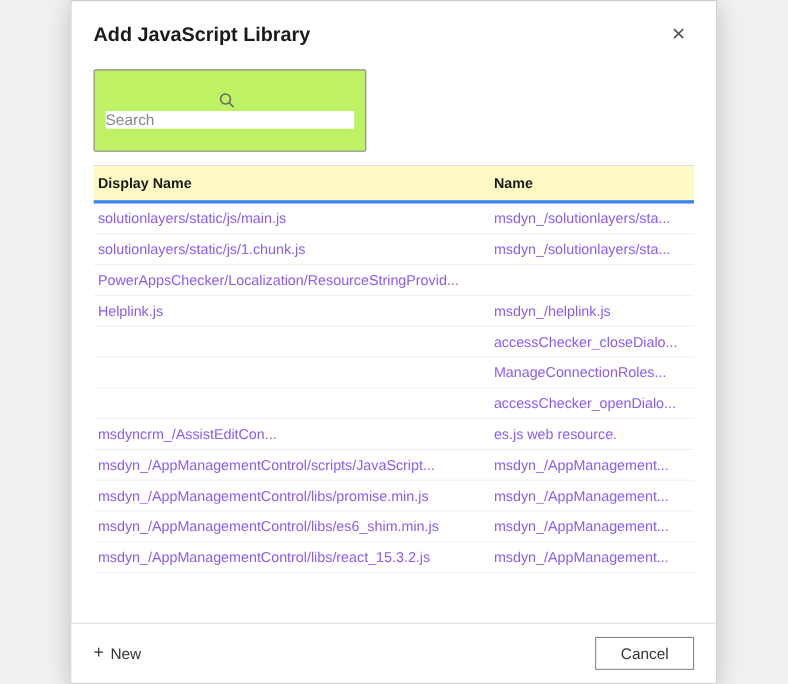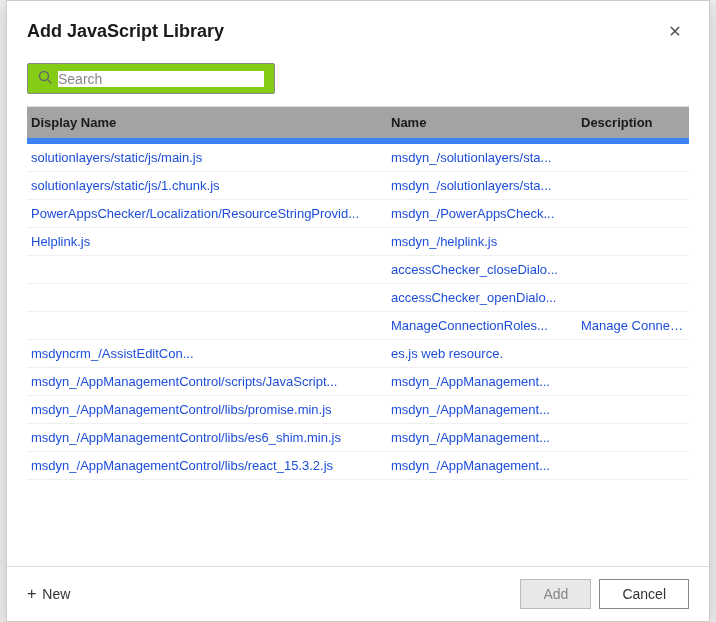--- a/index.html
+++ b/index.html
@@ -8,21 +8,21 @@
       display: flex;
       align-items: center;
       justify-content: center;
       min-height: 100vh;
       font-family: 'Segoe UI', Tahoma, Geneva, Verdana, sans-serif;
     }
     .dialog {
       background: #fff;
       border: 1px solid #ccc;
       box-shadow: 0 4px 20px rgba(0,0,0,0.2);
-      width: 704px;
+      width: 588px;
       height: 622px;
       display: flex;
       flex-direction: column;
       position: relative;
     }
     .dialog-header {
       display: flex;
       align-items: center;
       justify-content: space-between;
       padding: 16px 20px 10px 20px;
@@ -46,23 +46,24 @@
       height: 28px;
     }
     .search-area {
       padding: 8px 20px 12px 20px;
     }
     .search-box {
       display: flex;
       align-items: center;
       border: 1px solid #888;
       border-radius: 2px;
-      padding: 6px 10px;
+      padding: 20px 10px;
       width: 248px;
-      background: #84cc16;
+      background: #bef264;
+      flex-direction: column;
     }
     .search-icon-wrap {
       color: #666;
       margin-right: 6px;
       font-size: 14px;
     }
     .search-input {
       border: none;
       outline: none;
       font-size: 14px;
@@ -76,22 +77,22 @@
       overflow: hidden;
       display: flex;
       flex-direction: column;
       margin: 0 20px;
       border-top: 1px solid #ddd;
     }
     .table-header {
       display: grid;
       grid-template-columns: 360px 190px 1fr;
       padding: 8px 0;
-      border-bottom: 6px solid #3b82f6;
-      background: #a3a3a3;
+      border-bottom: 3px solid #3b82f6;
+      background: #fef9c3;
     }
     .col-header {
       font-size: 13px;
       font-weight: 600;
       color: #1a1a1a;
       padding: 0 4px;
     }
     .table-body {
       flex: 1;
       overflow-y: auto;
@@ -108,21 +109,21 @@
     }
     .table-row {
       display: grid;
       grid-template-columns: 360px 190px 1fr;
       padding: 6px 0;
       border-bottom: 1px solid #f0f0f0;
       cursor: pointer;
     }
     .cell {
       font-size: 13px;
-      color: #1d4ed8;
+      color: #8b5cf6;
       padding: 0 4px;
       white-space: nowrap;
       overflow: hidden;
       text-overflow: ellipsis;
     }
     .dialog-footer {
       display: flex;
       align-items: center;
       justify-content: space-between;
       padding: 12px 20px;
@@ -197,42 +198,41 @@
           <div class="cell">msdyn_/solutionlayers/sta...</div>
           <div class="cell"></div>
         </div>
         <div class="table-row">
           <div class="cell">solutionlayers/static/js/1.chunk.js</div>
           <div class="cell">msdyn_/solutionlayers/sta...</div>
           <div class="cell"></div>
         </div>
         <div class="table-row">
           <div class="cell">PowerAppsChecker/Localization/ResourceStringProvid...</div>
-          <div class="cell">msdyn_/PowerAppsCheck...</div>
           <div class="cell"></div>
         </div>
         <div class="table-row">
           <div class="cell">Helplink.js</div>
           <div class="cell">msdyn_/helplink.js</div>
           <div class="cell"></div>
         </div>
         <div class="table-row">
           <div class="cell"></div>
           <div class="cell">accessChecker_closeDialo...</div>
           <div class="cell"></div>
         </div>
         <div class="table-row">
           <div class="cell"></div>
-          <div class="cell">accessChecker_openDialo...</div>
-          <div class="cell"></div>
-        </div>
-        <div class="table-row">
-          <div class="cell"></div>
           <div class="cell">ManageConnectionRoles...</div>
           <div class="cell">Manage Connect...</div>
+        </div>
+        <div class="table-row">
+          <div class="cell"></div>
+          <div class="cell">accessChecker_openDialo...</div>
+          <div class="cell"></div>
         </div>
         <div class="table-row">
           <div class="cell">msdyncrm_/AssistEditCon...</div>
           <div class="cell">es.js web resource.</div>
         </div>
         <div class="table-row">
           <div class="cell">msdyn_/AppManagementControl/scripts/JavaScript...</div>
           <div class="cell">msdyn_/AppManagement...</div>
           <div class="cell"></div>
         </div>
@@ -253,17 +253,16 @@
         </div>
       </div>
   </div>
 
   <div class="dialog-footer">
     <button class="new-btn">
       <span style="font-size:16px; font-weight:300;">+</span>
       <span>New</span>
     </button>
     <div class="footer-actions">
-      <button class="btn-add" disabled="">Add</button>
       <button class="btn-cancel">Cancel</button>
     </div>
   </div>
 </div>
 
 </body></html>

